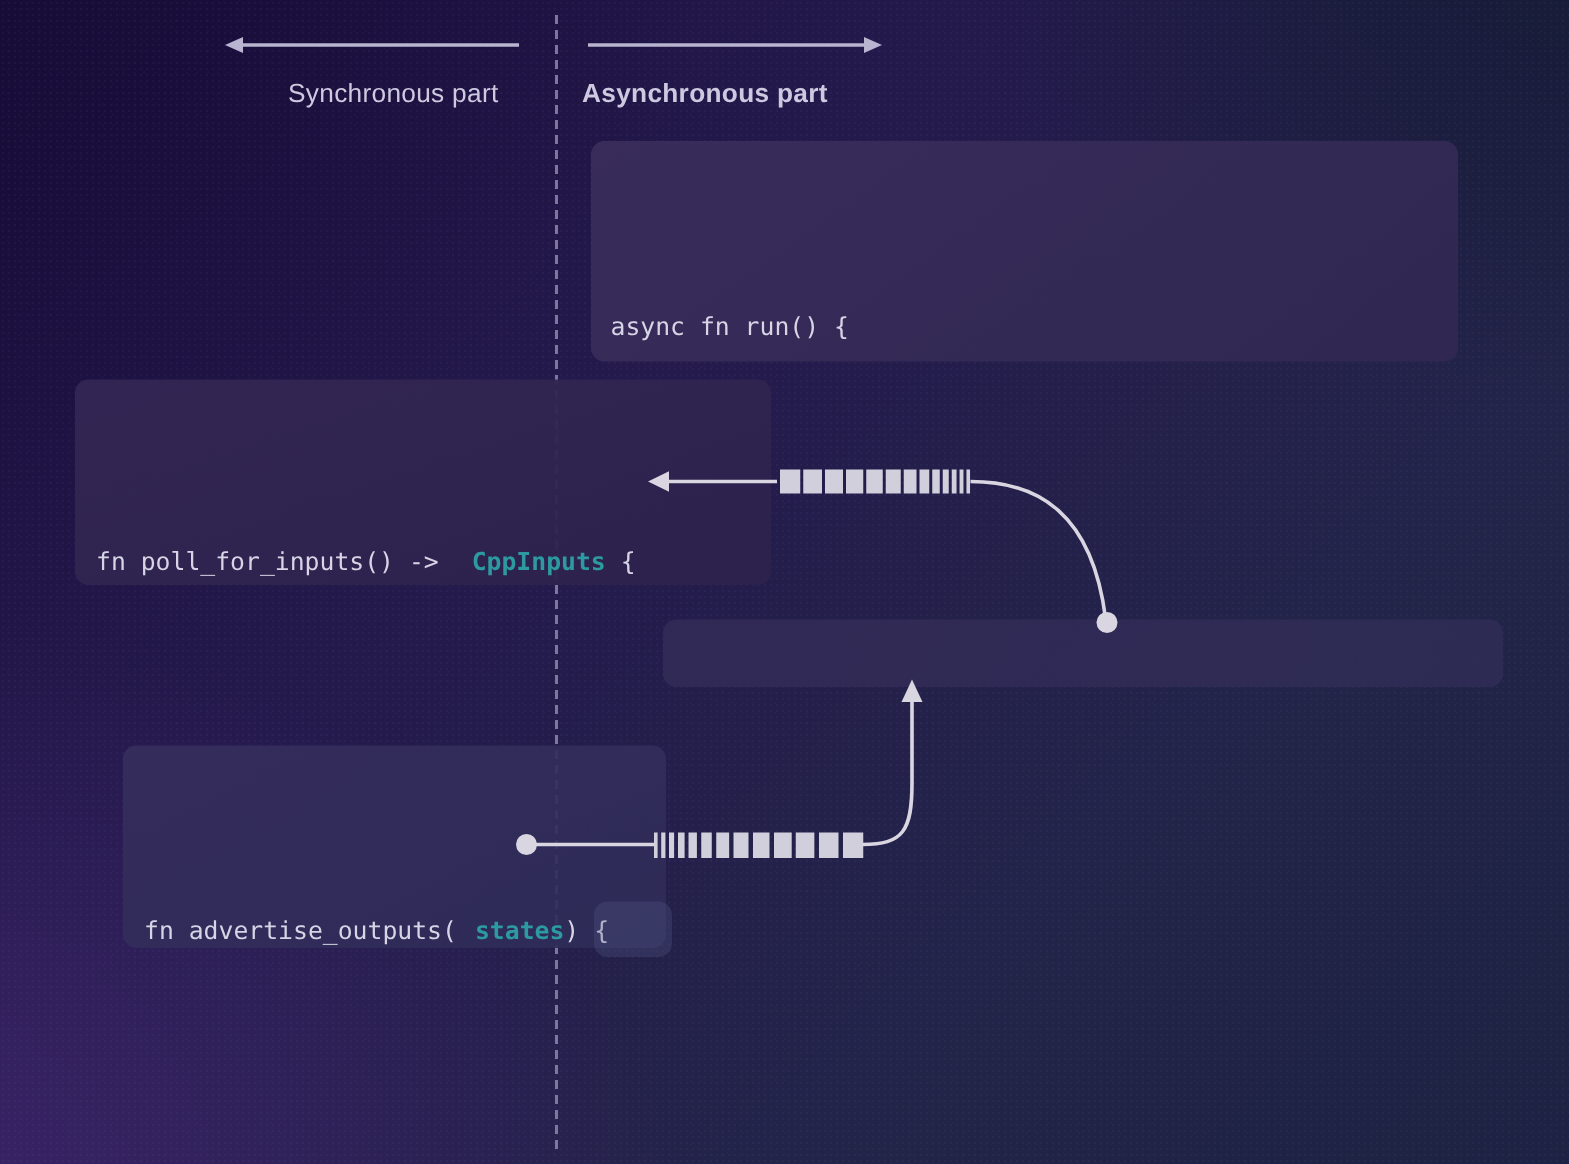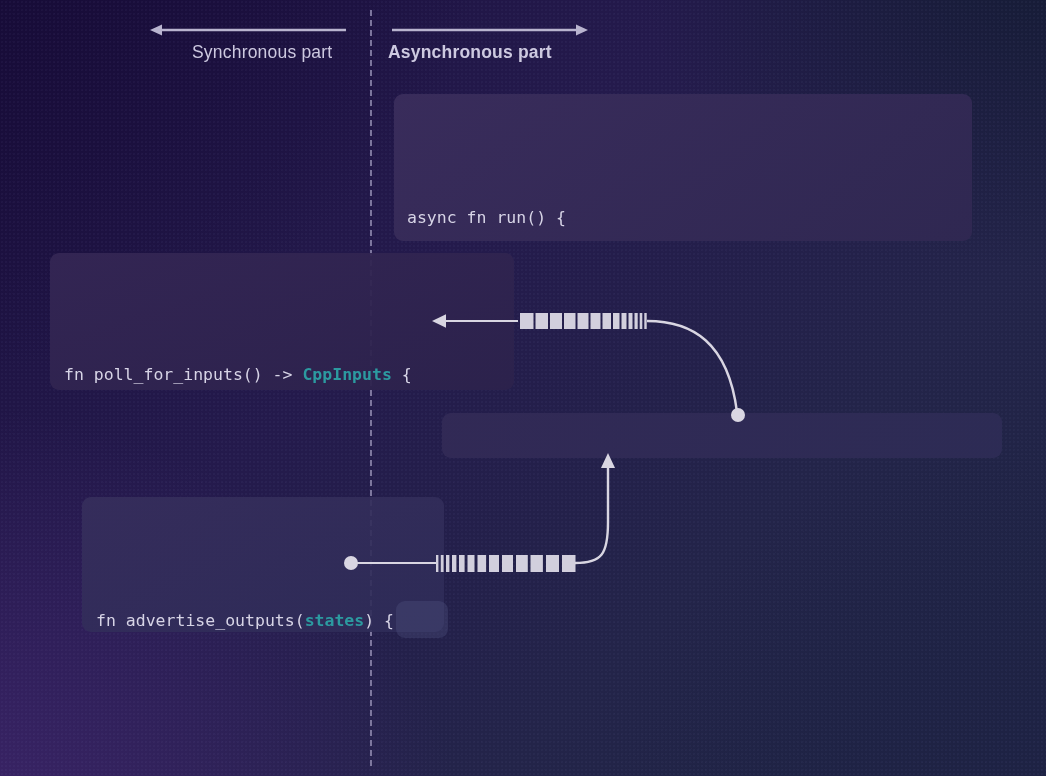--- a/index.html
+++ b/index.html
@@ -30,32 +30,33 @@
   }
   
   .divider{
     position:absolute; left:370px; top:10px; width:0; height:756px;
     border-left:2px dashed #8d87ad; opacity:.85;
   }
   
   .hdr-label{
     position:absolute; color:#cdc9e0; font-size:17.5px; letter-spacing:.2px;
     white-space:nowrap;
+    margin-top:10px;
   }
   .hdr-arrow{ position:absolute; height:12px; }
   .hdr-arrow svg{ display:block; overflow:visible; }
   
   .code{
     position:absolute; border-radius:9px;
     font-family:"DejaVu Sans Mono","Liberation Mono",monospace;
     font-size:16.5px; color:#d7d4e6; line-height:46px;
     white-space:pre; overflow:hidden;
   }
   .code .ln{ display:block; }
-  .kw-teal{ color:#2c9aa0; font-weight:bold; }
+  .kw-teal{ color:#2c9aa0; font-weight:bold;margin-left:12px; }
   .blk1{ left:394px; top:94px; width:578px; height:147px;
          background:linear-gradient(145deg,rgba(58,45,92,.95),rgba(48,40,82,.95)); padding:9px 0 0 13px; }
   .blk2{ left:50px; top:253px; width:464px; height:137px;
          background:linear-gradient(160deg,rgba(52,38,84,.95),rgba(44,34,76,.95)); padding:7px 0 0 14px; }
   .blk3{ left:442px; top:413px; width:560px; height:45px;
          background:linear-gradient(120deg,rgba(50,42,86,.95),rgba(46,44,86,.9)); line-height:45px; padding:0 0 0 12px; }
   .blk4{ left:82px; top:497px; width:362px; height:135px;
          background:linear-gradient(160deg,rgba(54,46,92,.92),rgba(46,44,88,.9)); padding:9px 0 0 14px; }
   .blk5{ left:394px; top:600px; width:436px; height:139px;
          background:linear-gradient(160deg,rgba(42,46,86,.86),rgba(36,42,78,.86)); padding:0 0 0 22px;

